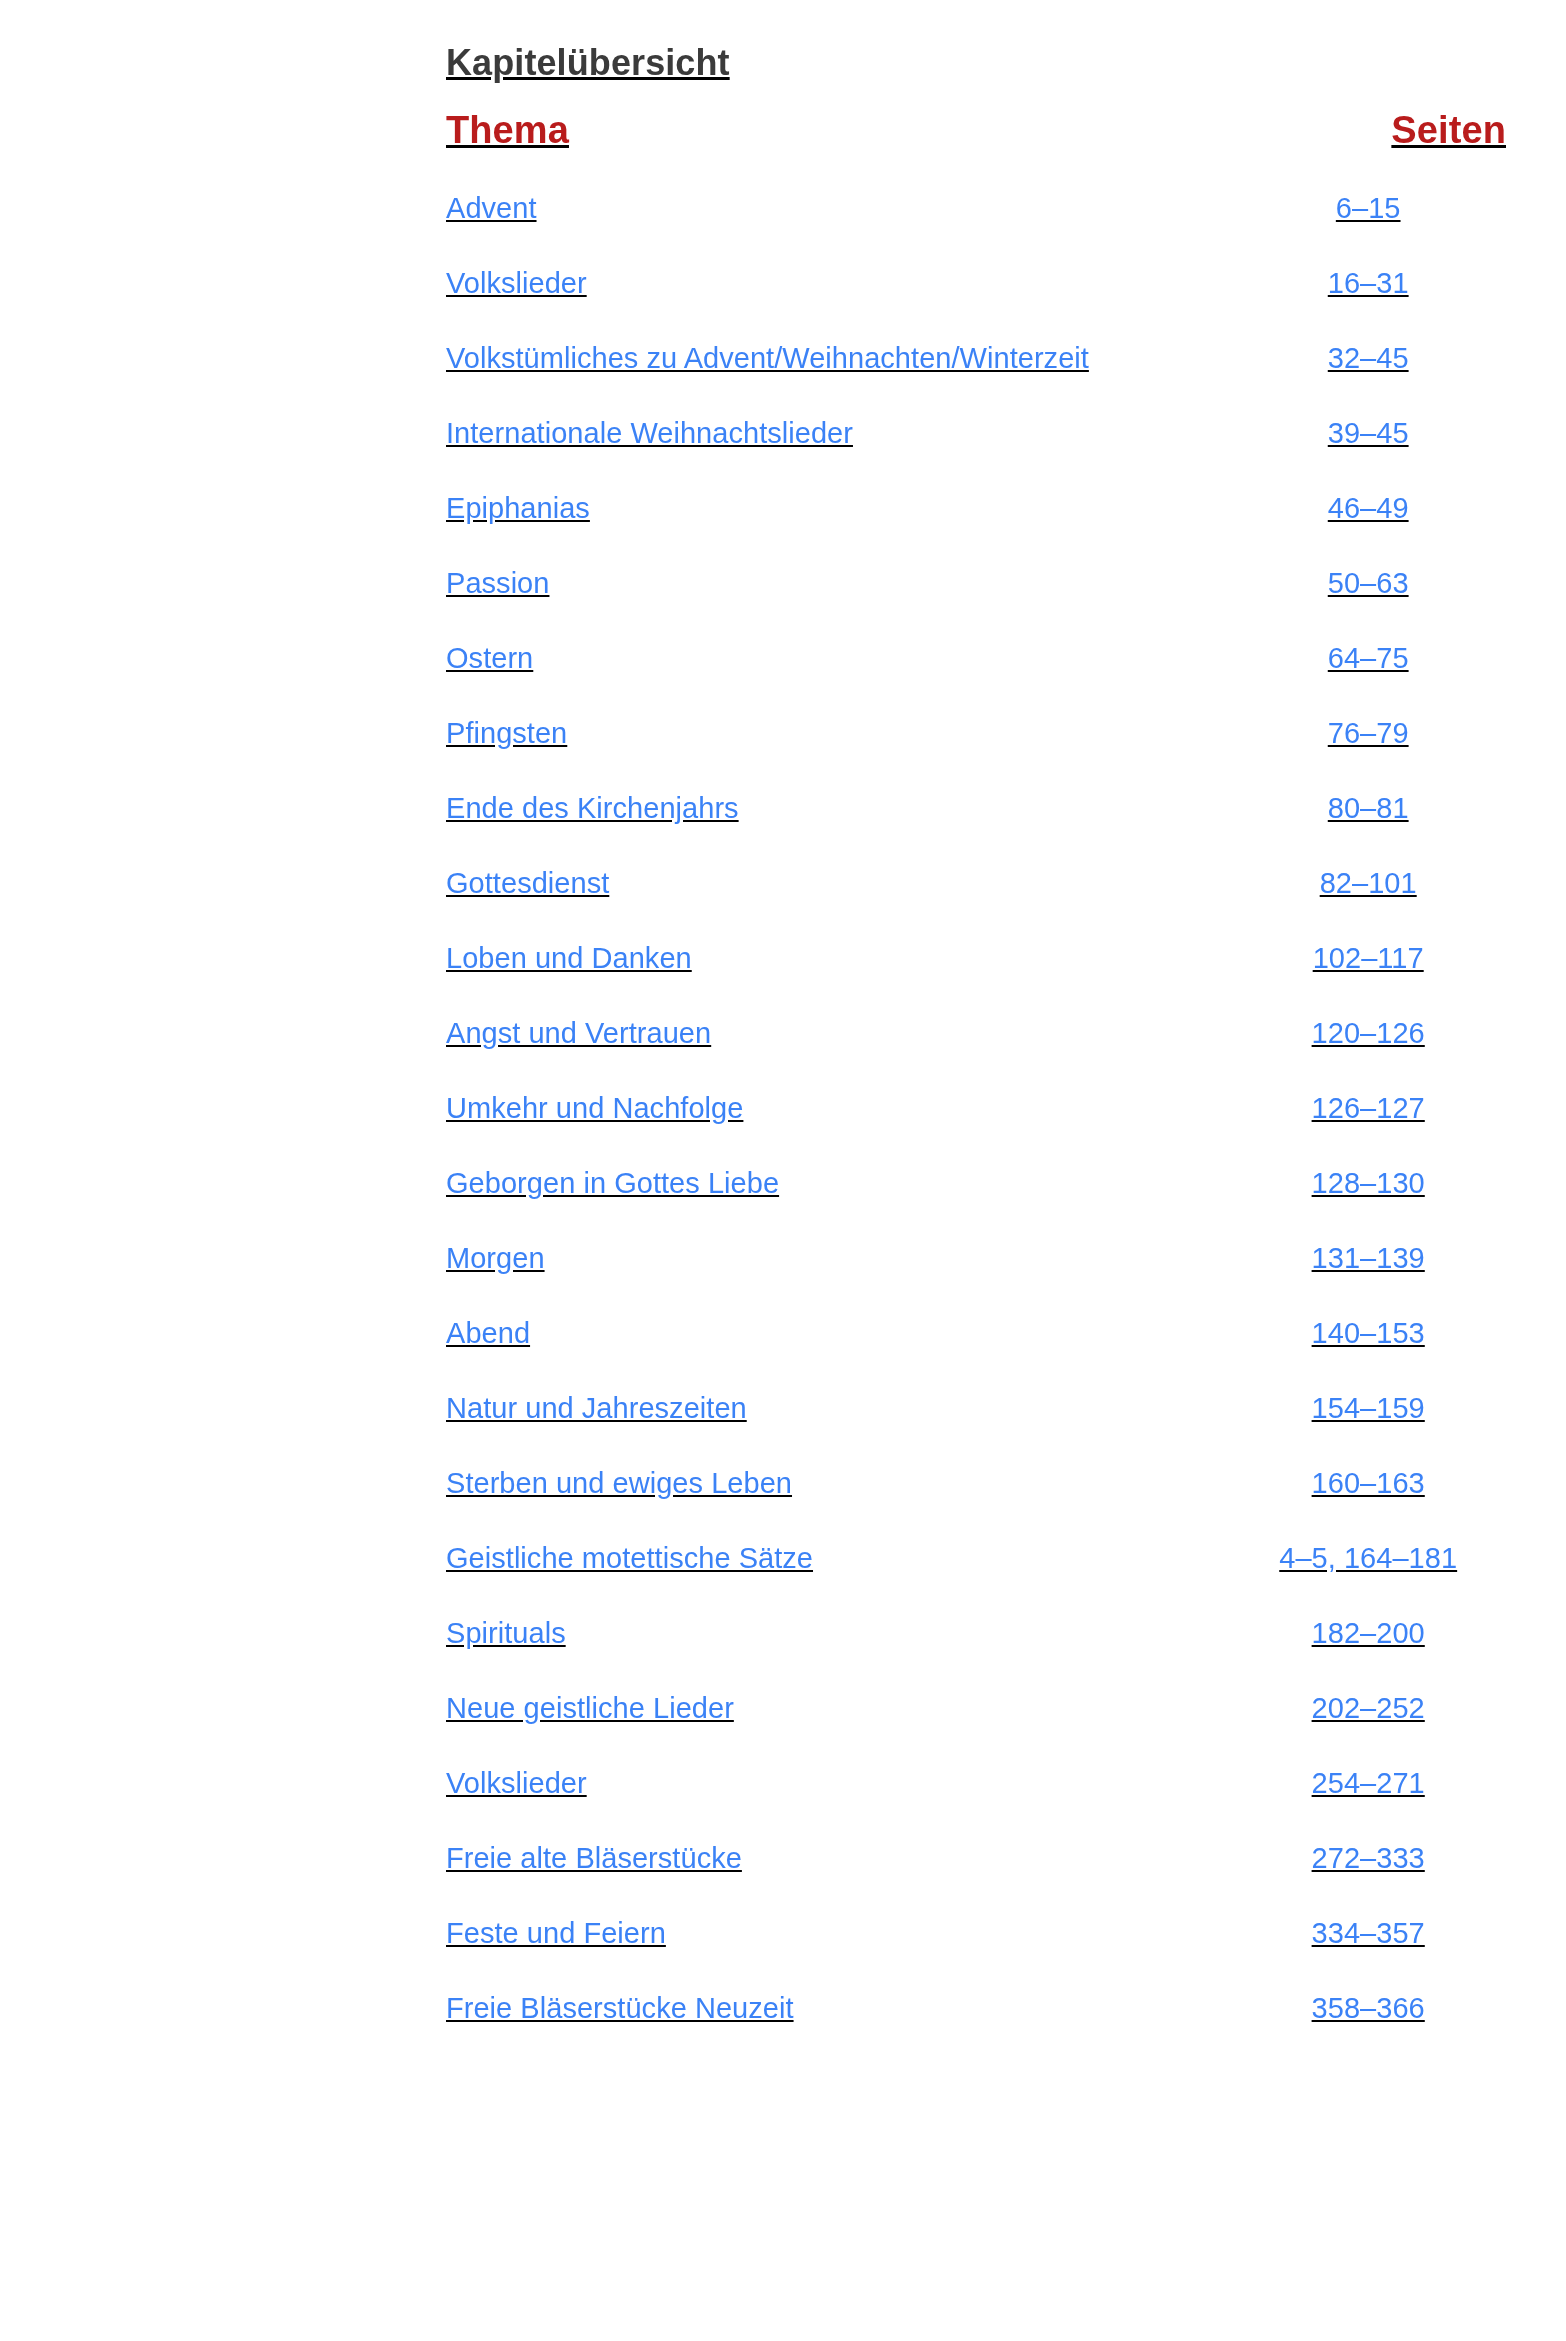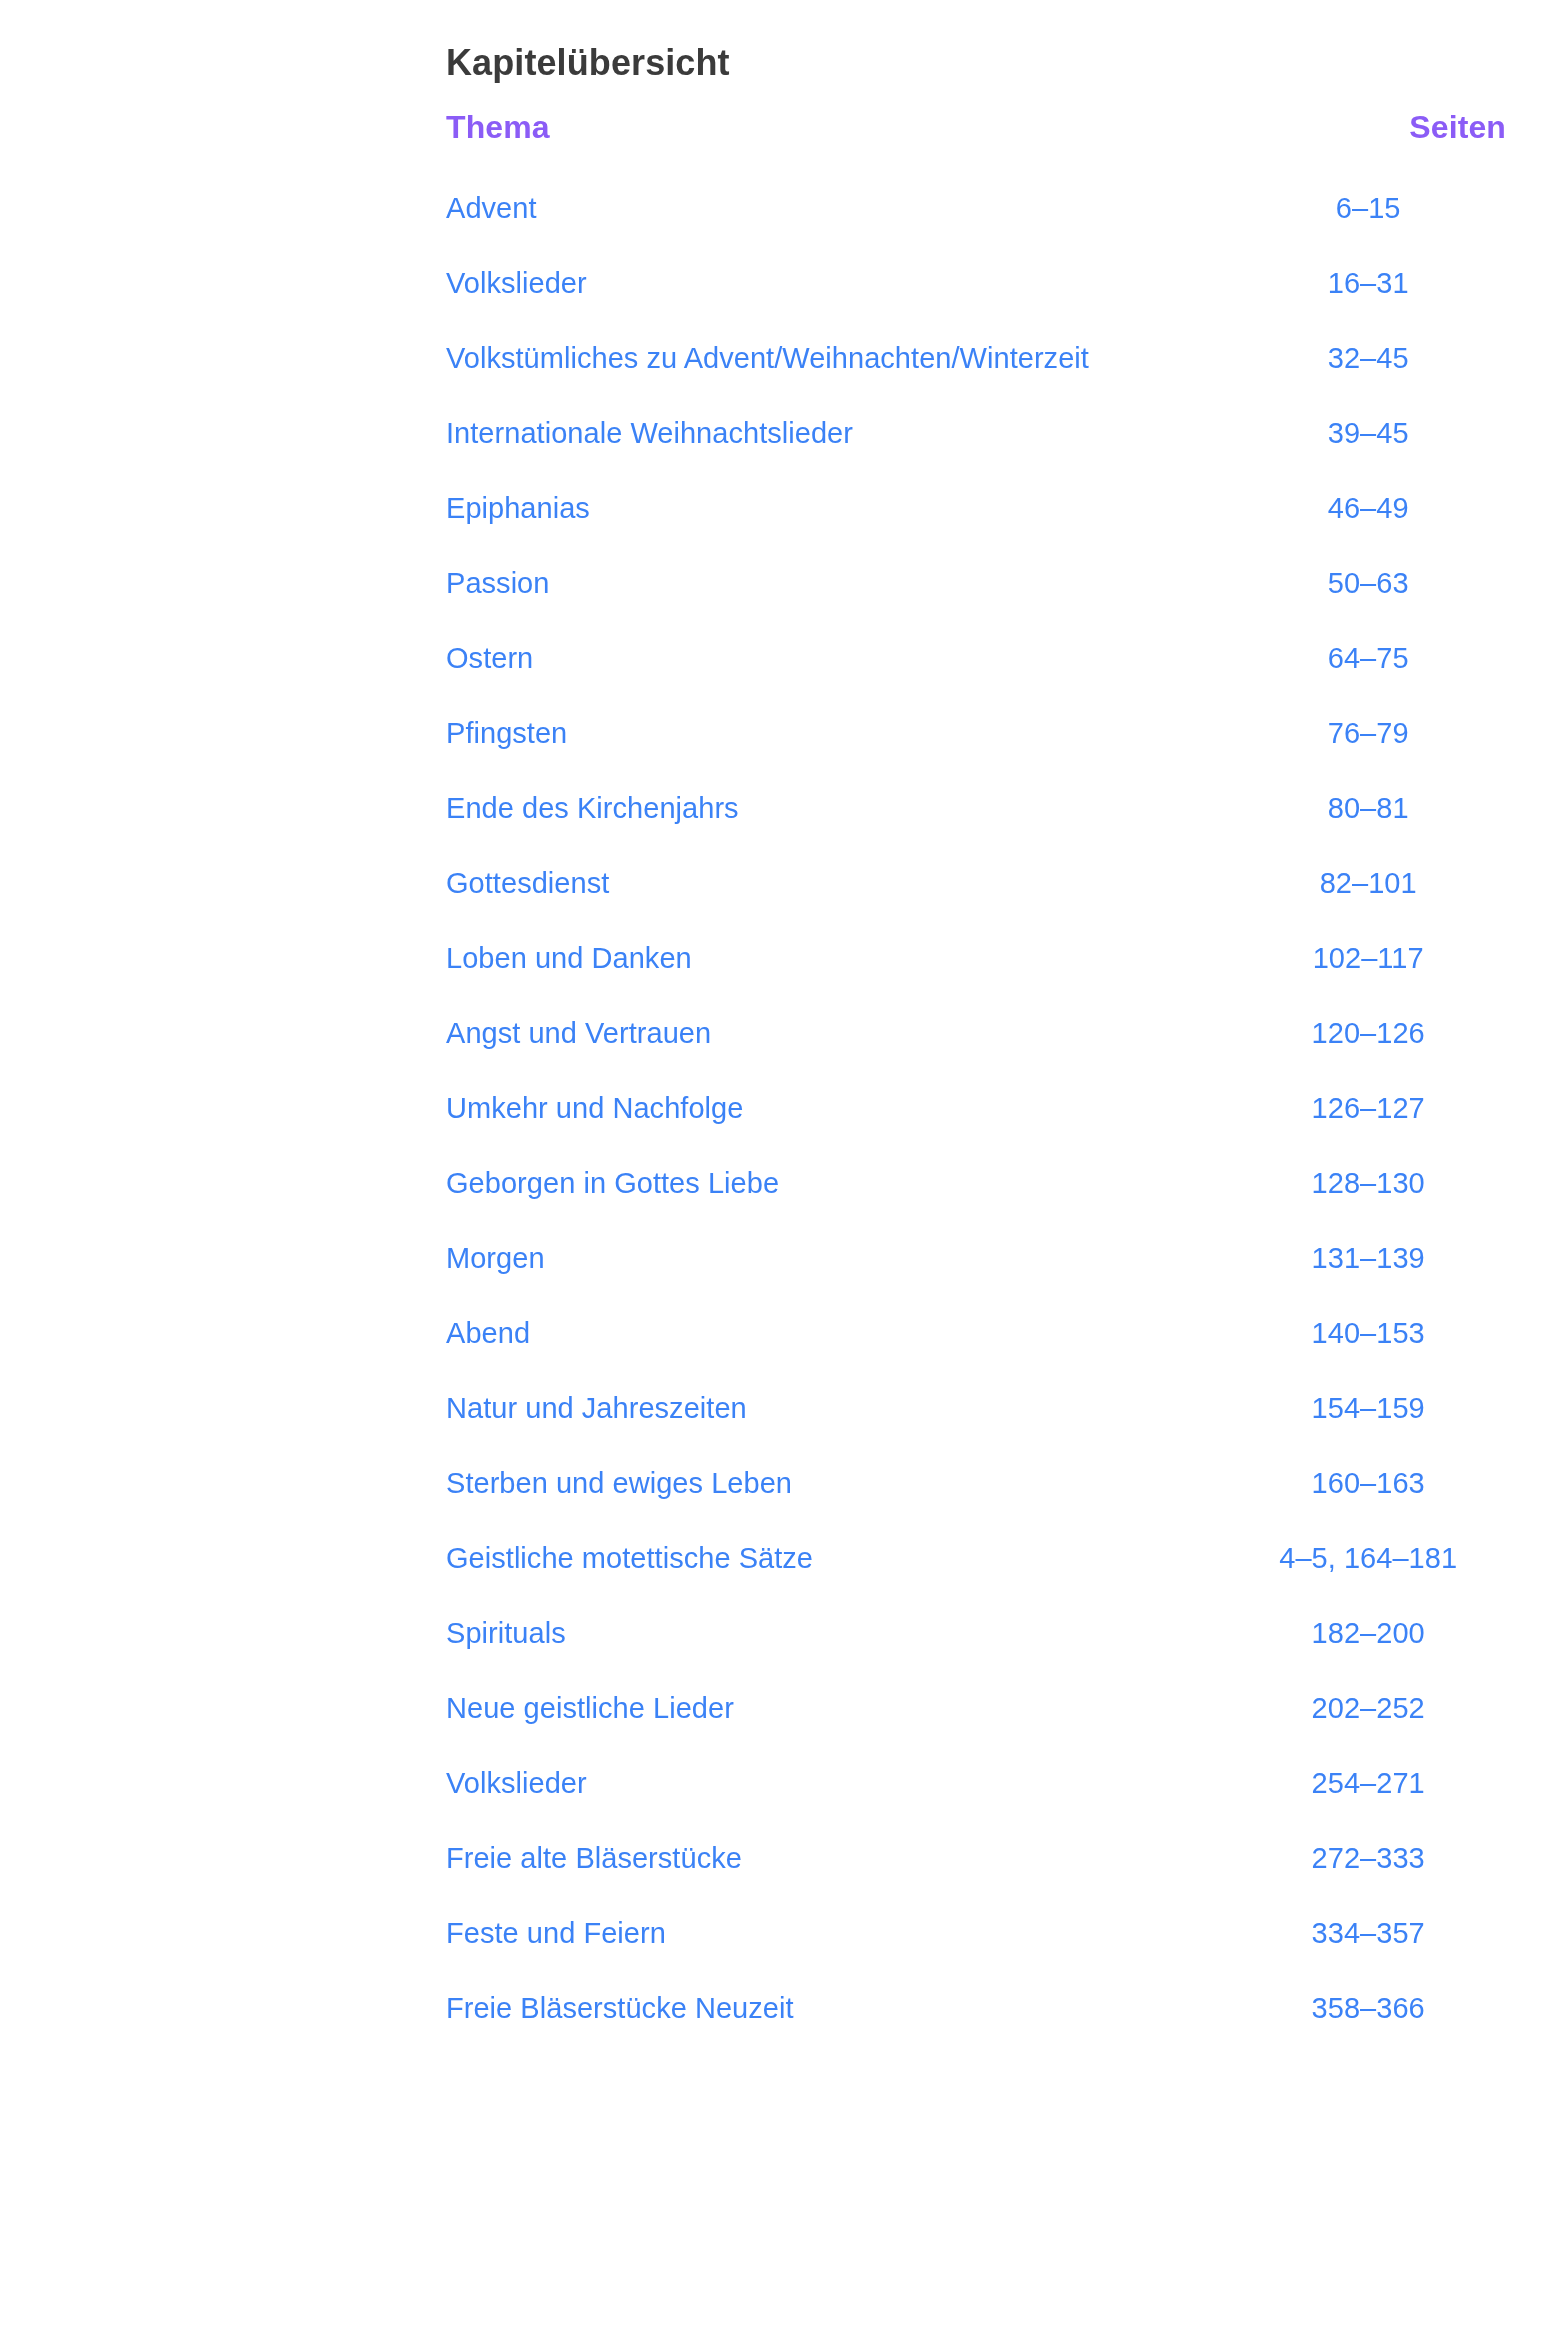--- a/index.html
+++ b/index.html
@@ -16,20 +16,21 @@
     font-family: "Liberation Sans", "DejaVu Sans", sans-serif;
     overflow: hidden;
   }
 
   
   .content {
     position: absolute;
     left: 446px;
     top: 0;
     width: 1060px;   
+    text-decoration: underline;
   }
 
   
   .doc-title {
     font-size: 36px;
     font-weight: 700;
     color: #3b3b3b;
     letter-spacing: 0.1px;
     margin: 0;
     padding-top: 45px;
@@ -48,23 +49,23 @@
 
   .toc-table th,
   .toc-table td {
     padding: 0;
     border: 0;
     vertical-align: baseline;
     height: 75px;
   }
 
   .toc-table thead th {
-    font-size: 32px;
+    font-size: 38px;
     font-weight: 700;
-    color: #8b5cf6;
+    color: #b91c1c;
     letter-spacing: 0.1px;
     height: 83px;
   }
 
   .th-topic {
     text-align: left;
   }
 
   .th-pages {
     text-align: right;

